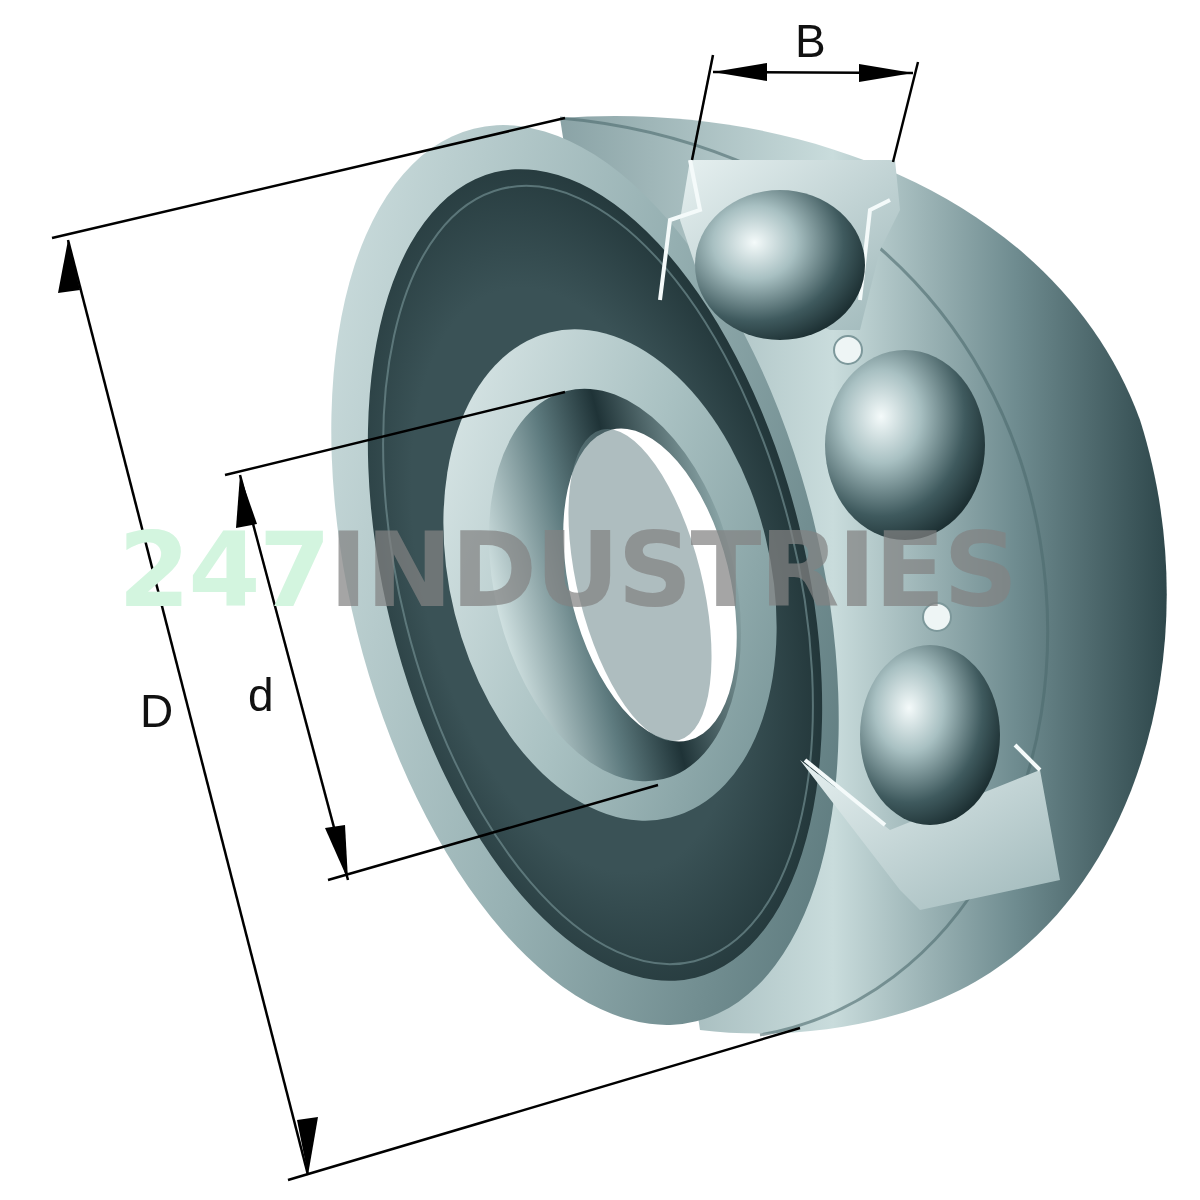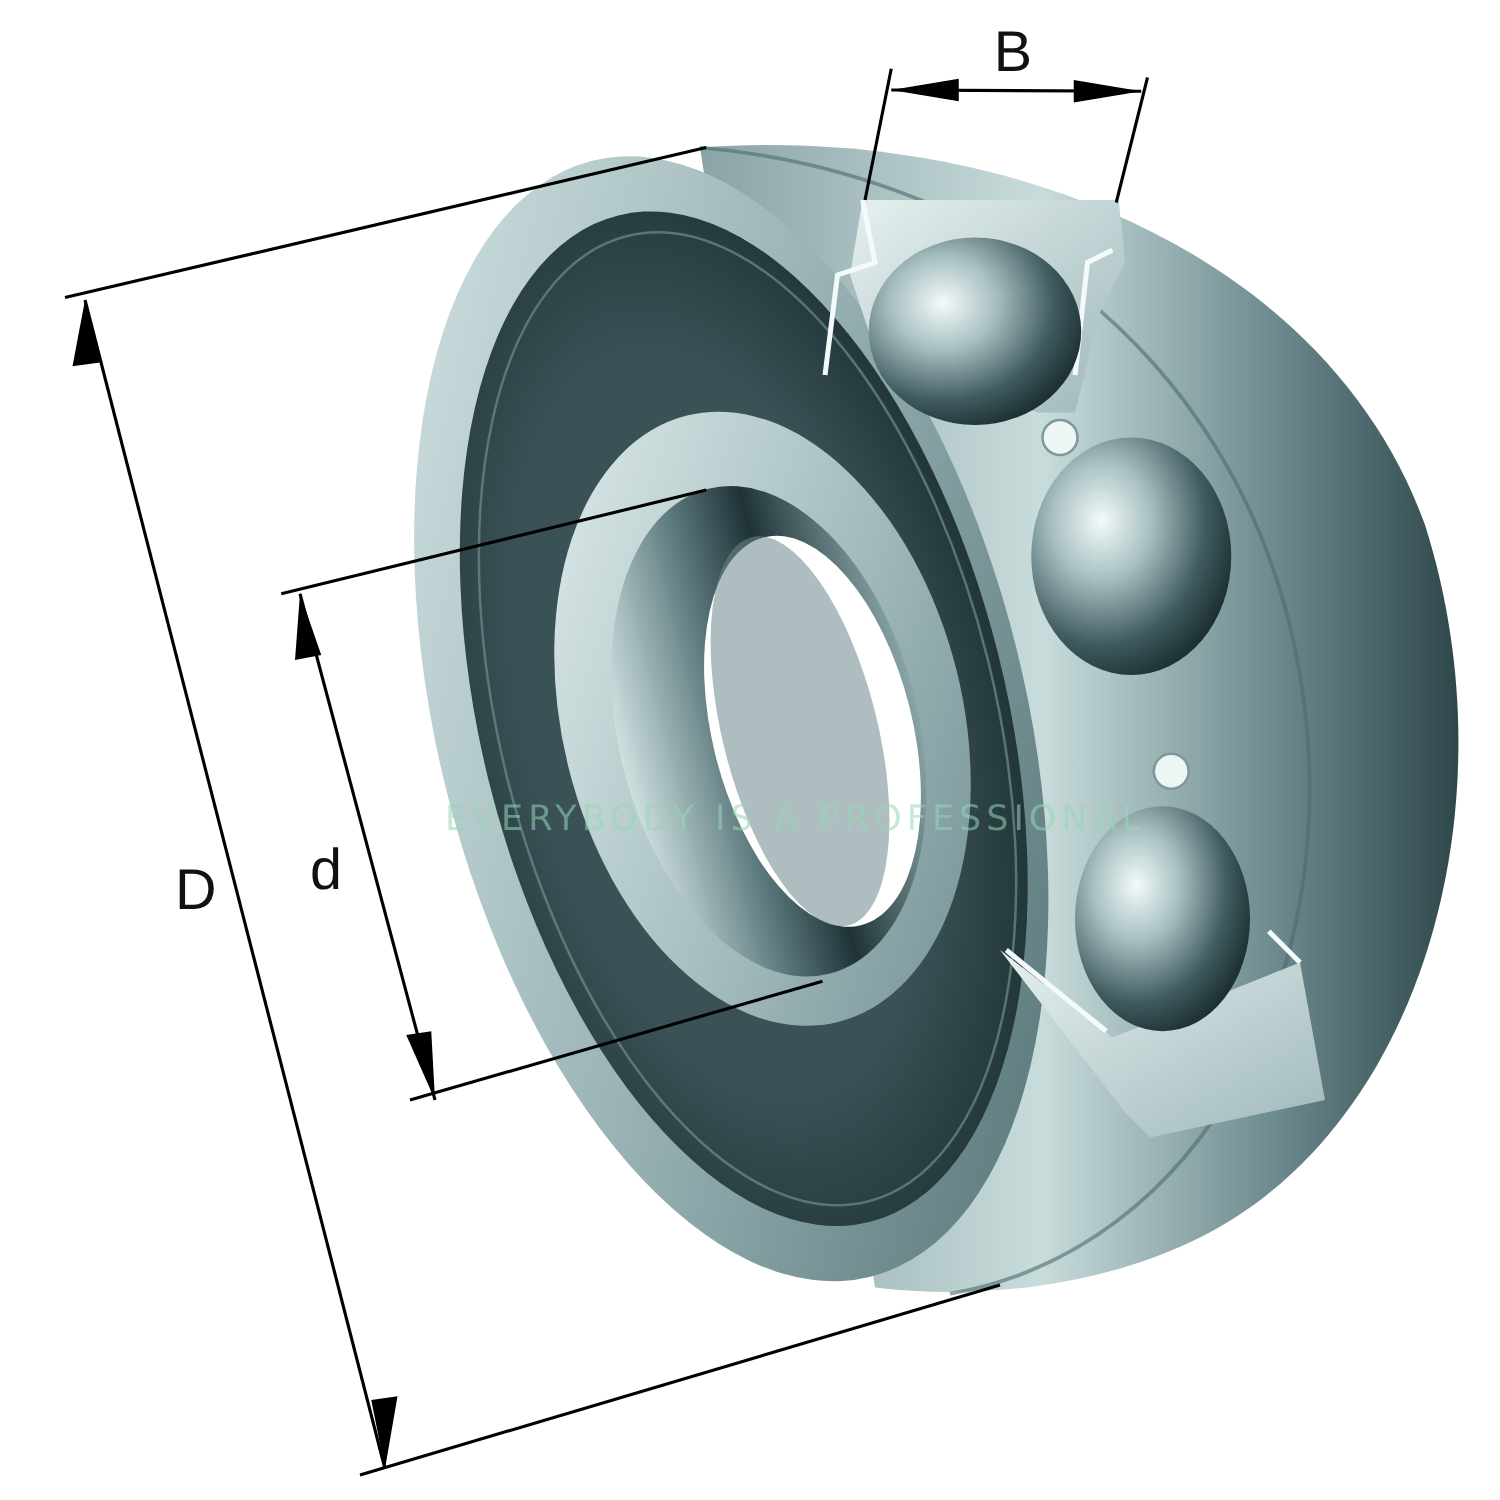--- a/index.html
+++ b/index.html
@@ -112,14 +112,16 @@
       <line x1="713" y1="72" x2="913" y2="73"></line>
       <polygon points="713,72 767,63 767,81" stroke="none"></polygon>
       <polygon points="913,73 859,64 859,82" stroke="none"></polygon>
     </g>
   </svg>
 
   <div class="dim-label" style="left:795px; top:18px;">B</div>
   <div class="dim-label" style="left:140px; top:688px;">D</div>
   <div class="dim-label" style="left:248px; top:672px;">d</div>
 
-  <div class="wm-tag">EVERYBODY IS A PROFESSIONAL</div>
+  <div class="wm-main">
+    <span class="wm-num">247</span><span class="wm-word">INDUSTRIES</span>
+  </div>
 </div>
 
 </body></html>

